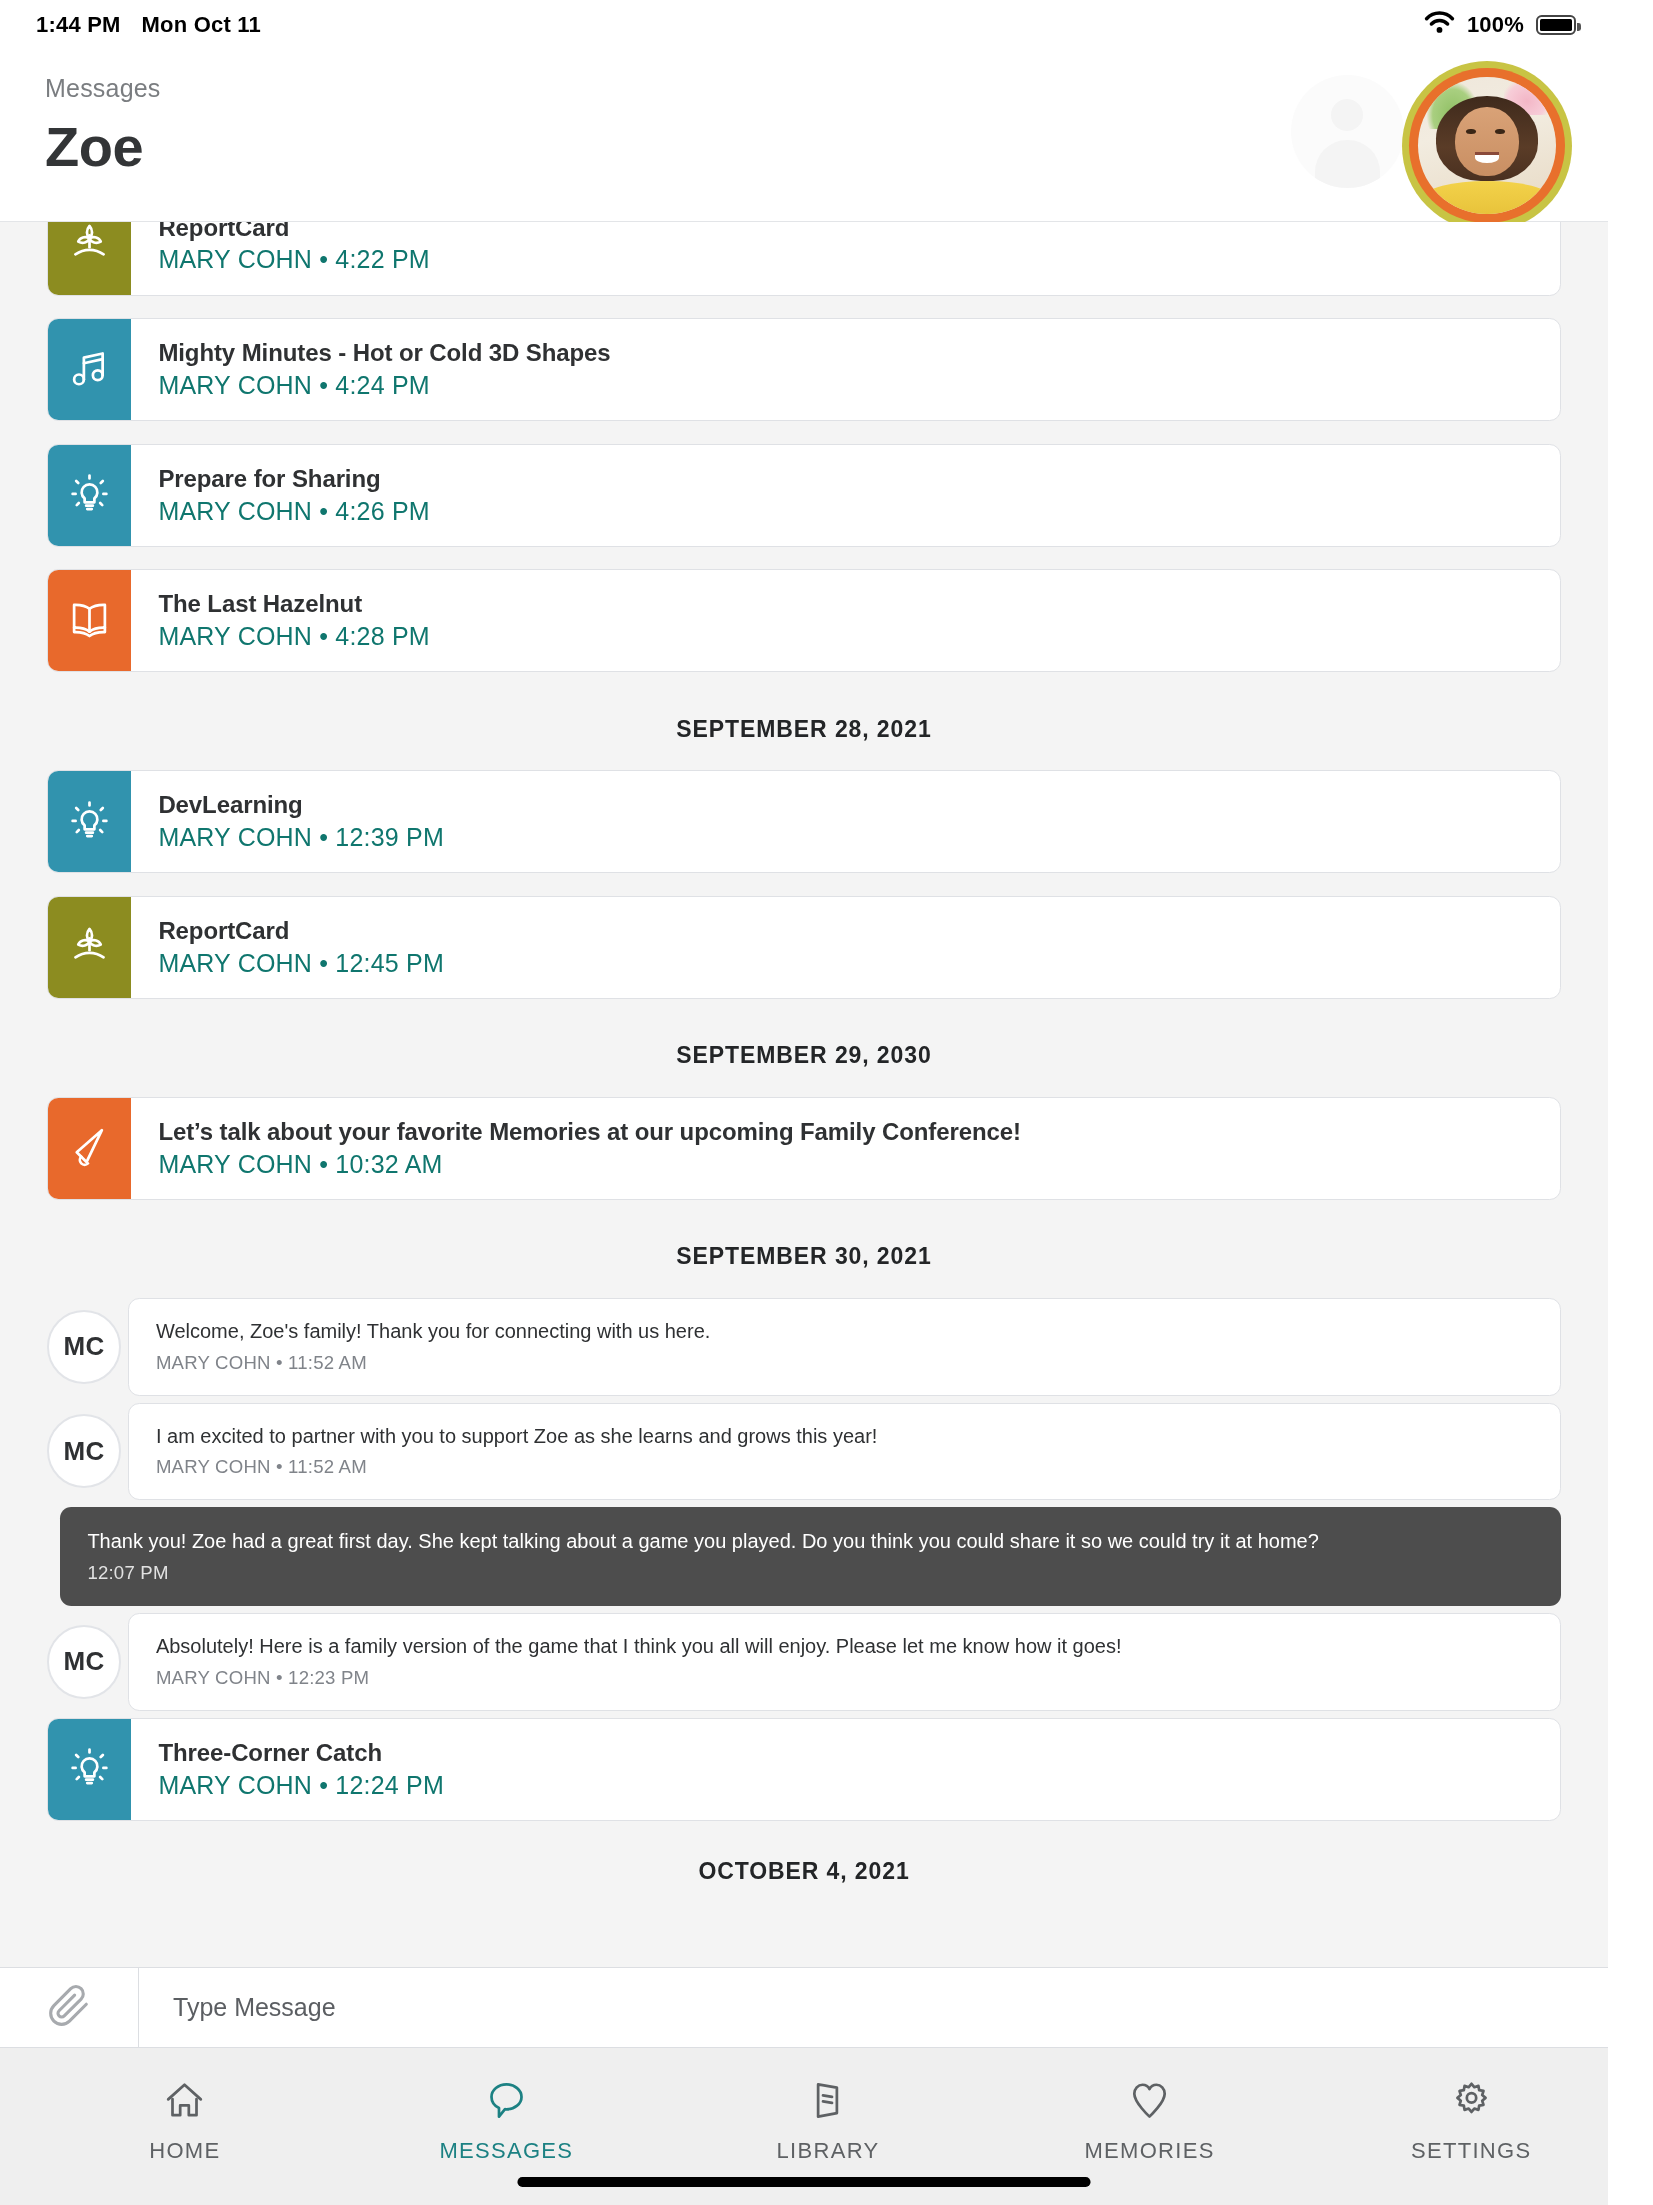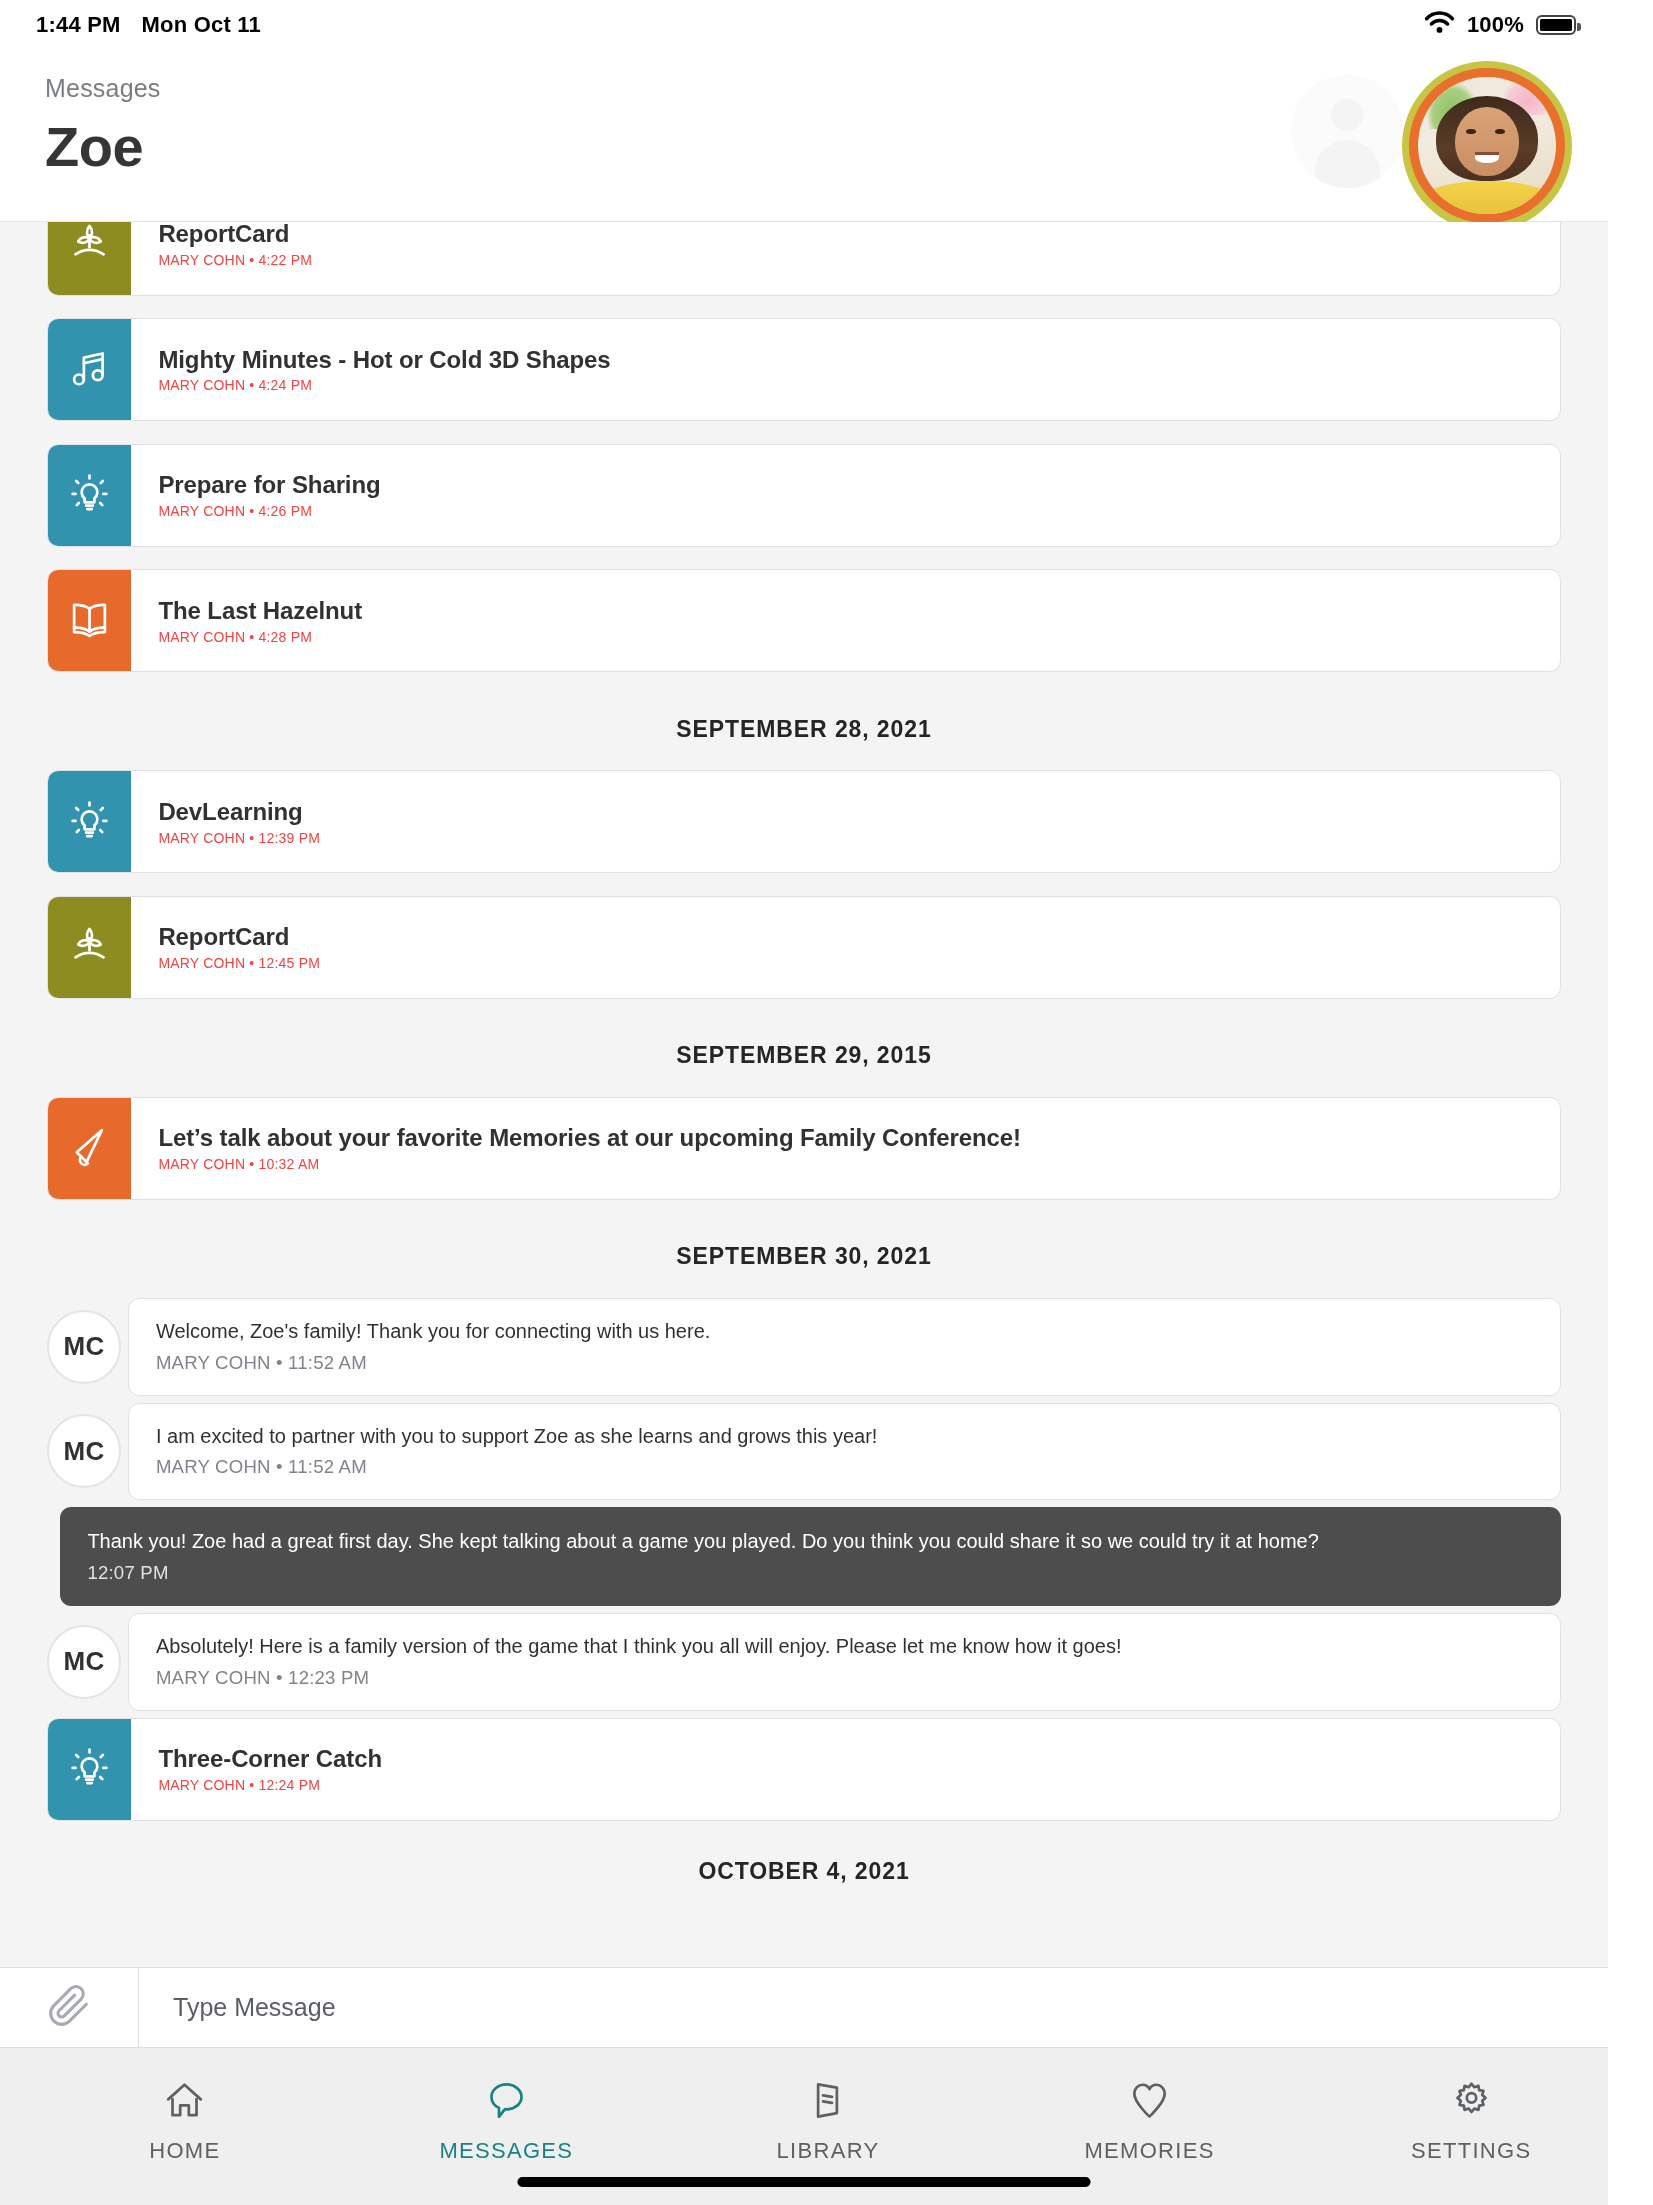--- a/index.html
+++ b/index.html
@@ -98,21 +98,21 @@
     flex: 1 1 auto; display: flex; align-items: stretch;
     background: #ffffff; border: 1.6px solid #dfe1e5; border-radius: 11.3px;
     overflow: hidden; min-height: 103px;
   }
   .att-tile {
     flex: 0 0 83px; display: flex; align-items: center; justify-content: center;
     align-self: stretch;
   }
   .att-body { flex: 1 1 auto; display: flex; flex-direction: column; justify-content: center; padding: 0 27.4px; }
   .att-title { font-size: 24px; font-weight: 700; color: #2f3133; letter-spacing: -0.1px; line-height: 1.2; }
-  .att-meta { font-size: 14px; color: #ef4444; margin-top: 3px; letter-spacing: 0.2px; }
+  .att-meta { font-size: 25px; color: #0f766e; margin-top: 3px; letter-spacing: 0.2px; }
 
   .tile-green  { background: #8c8c20; }
   .tile-teal   { background: #3193ae; }
   .tile-orange { background: #e8692c; }
 
   
   .date-sep {
     text-align: center; font-size: 23px; font-weight: 700; color: #232527;
     letter-spacing: 0.9px; padding: 21px 0 27.4px 0;
   }
@@ -316,21 +316,21 @@
                   <path d="M12 9.8c2.3-1.3 5.1-.6 6 1.7-2.3 1.3-5.1.6-6-1.7z"></path>
                   <path d="M4.5 18.3c4.6-3.2 10.4-3.2 15 0"></path>
                 </svg></span>
             </div>
             <div class="att-body">
               <div class="att-title">ReportCard</div>
               <div class="att-meta">MARY COHN • 12:45 PM</div>
             </div>
           </div>
         </div>
-        <div class="date-sep">SEPTEMBER 29, 2015</div>
+        <div class="date-sep">SEPTEMBER 29, 2030</div>
         <div class="row">
           <div class="att-card">
             <div class="att-tile tile-orange">
               <span><svg width="45" height="45" viewBox="0 0 24 24" fill="none" stroke="#ffffff" stroke-width="1.45" stroke-linecap="round" stroke-linejoin="round">
                   <path d="M18.6 3.3L5.2 15.1l5.2 5.2z"></path>
                   <path d="M7.6 17.4c-1 1-1 2.6 0 3.6s2.6 1 3.6 0"></path>
                 </svg></span>
             </div>
             <div class="att-body">
               <div class="att-title">Let’s talk about your favorite Memories at our upcoming Family Conference!</div>

